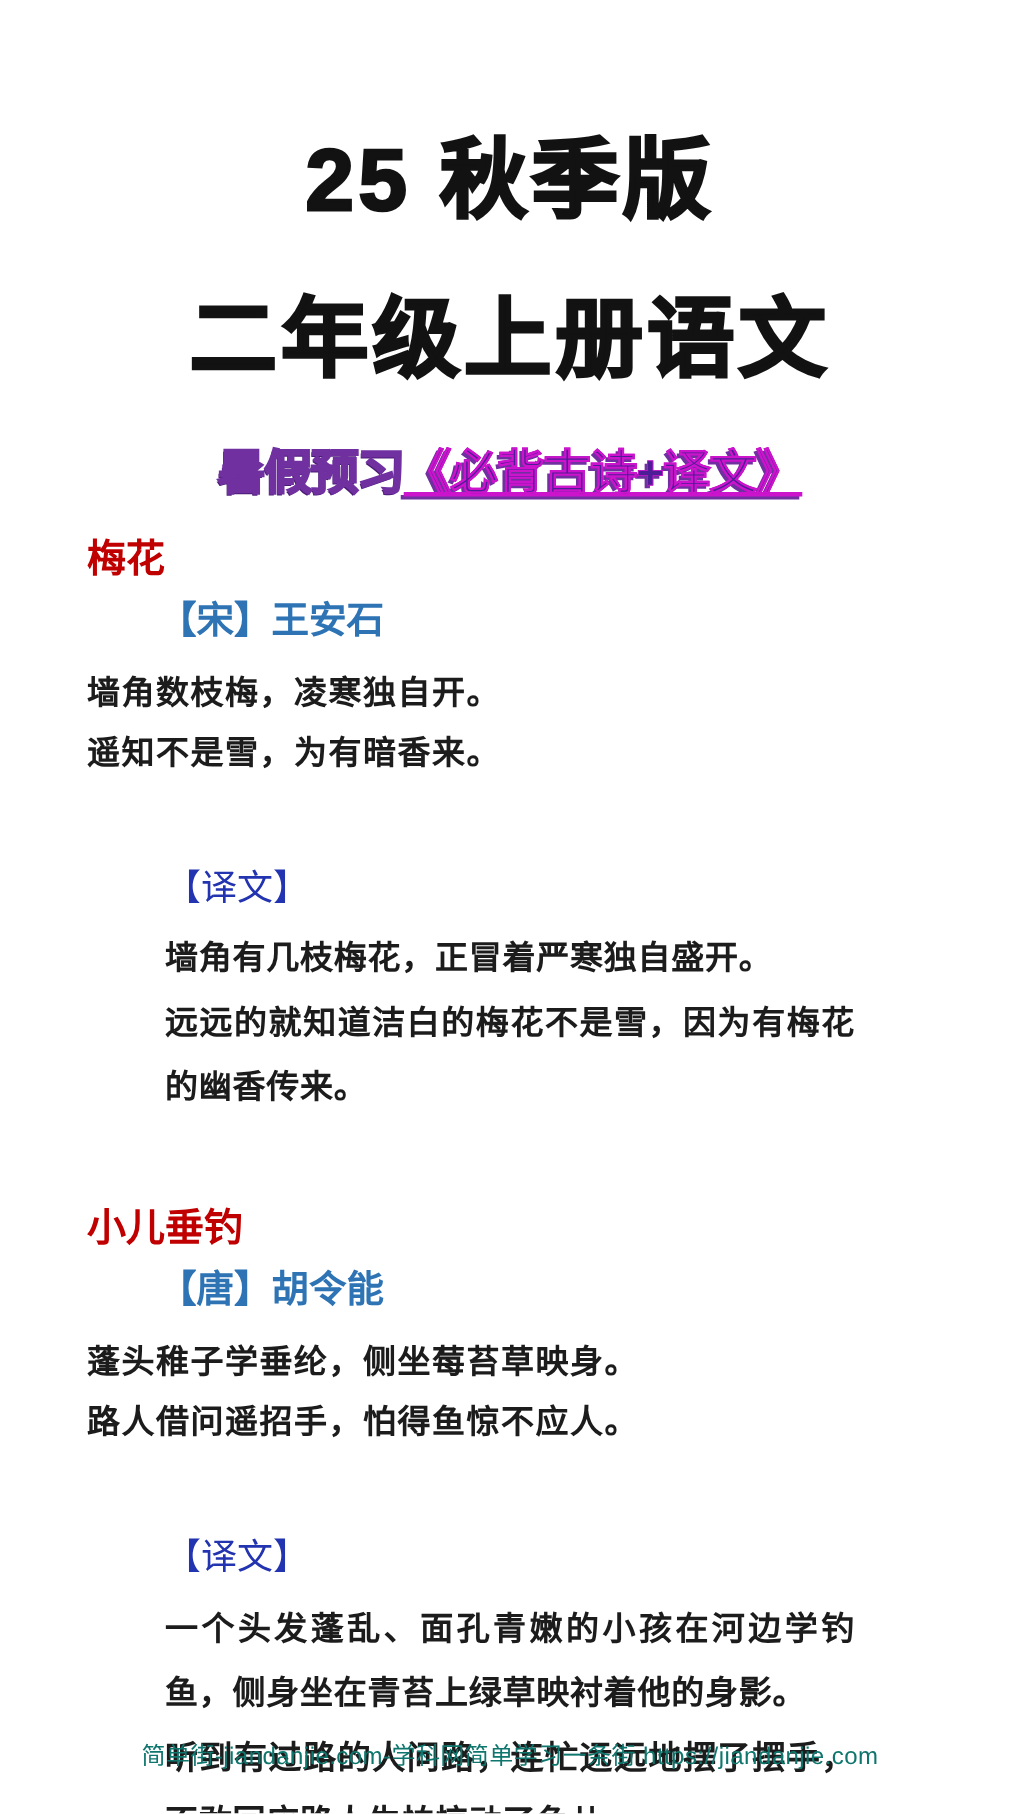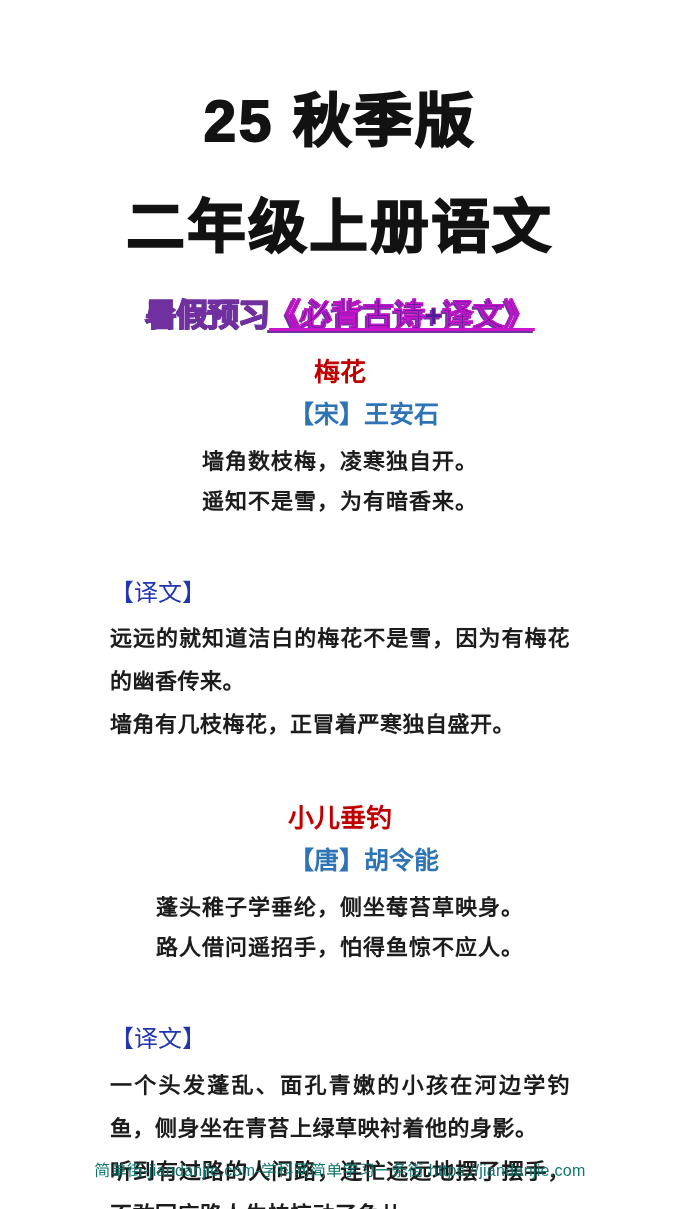--- a/index.html
+++ b/index.html
@@ -42,21 +42,21 @@
     text-shadow:-1px 1px 0 #4a1a75;
   }
   .banner .highlight{
     color:#4c1d95;
     -webkit-text-stroke:0.5px #cc14cc;
     text-shadow:-2px 2px 0 #7030a0;
     text-decoration:underline;
   }
 
   
-  .poem{text-align:center;}
+  .poem{text-align:left;}
   .poem-title{
     font-size:26px;
     font-weight:bold;
     color:#c00000;
     margin:0;
     line-height:1.15;
   }
   .poem1 .poem-title{margin-top:25px;}
   .poem2 .poem-title{margin-top:58px;}
   .poem-author{
@@ -130,22 +130,22 @@
     <div class="poem-author">【宋】王安石</div>
     <div class="poem-lines">
       <div class="poem-line">墙角数枝梅，凌寒独自开。</div>
       <div class="poem-line">遥知不是雪，为有暗香来。</div>
     </div>
   </section>
 
   <section class="translation">
     <div class="trans-label">【译文】</div>
     <div class="trans-text">
+      <div class="trans-para">墙角有几枝梅花，正冒着严寒独自盛开。</div>
       <div class="trans-para">远远的就知道洁白的梅花不是雪，因为有梅花的幽香传来。</div>
-      <div class="trans-para">墙角有几枝梅花，正冒着严寒独自盛开。</div>
     </div>
   </section>
 
   <section class="poem poem2">
     <div class="poem-title">小儿垂钓</div>
     <div class="poem-author">【唐】胡令能</div>
     <div class="poem-lines">
       <div class="poem-line">蓬头稚子学垂纶，侧坐莓苔草映身。</div>
       <div class="poem-line">路人借问遥招手，怕得鱼惊不应人。</div>
     </div>

